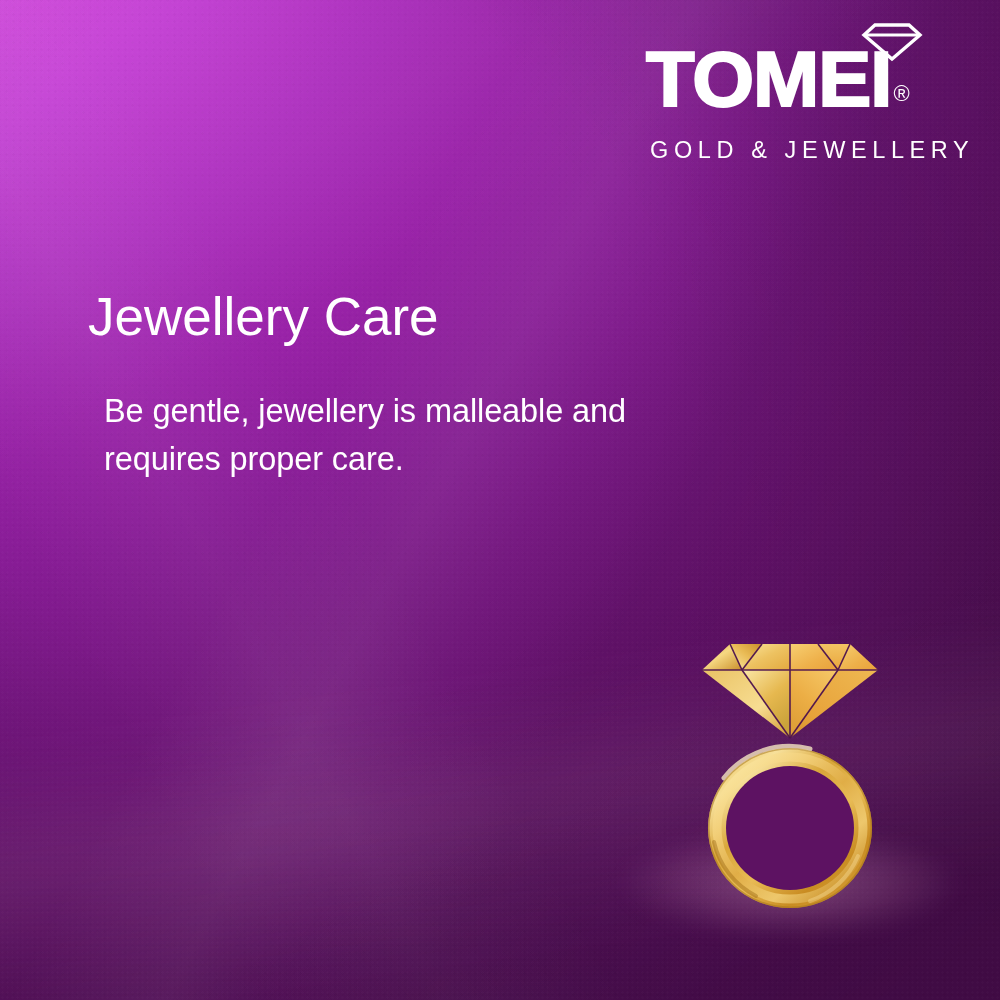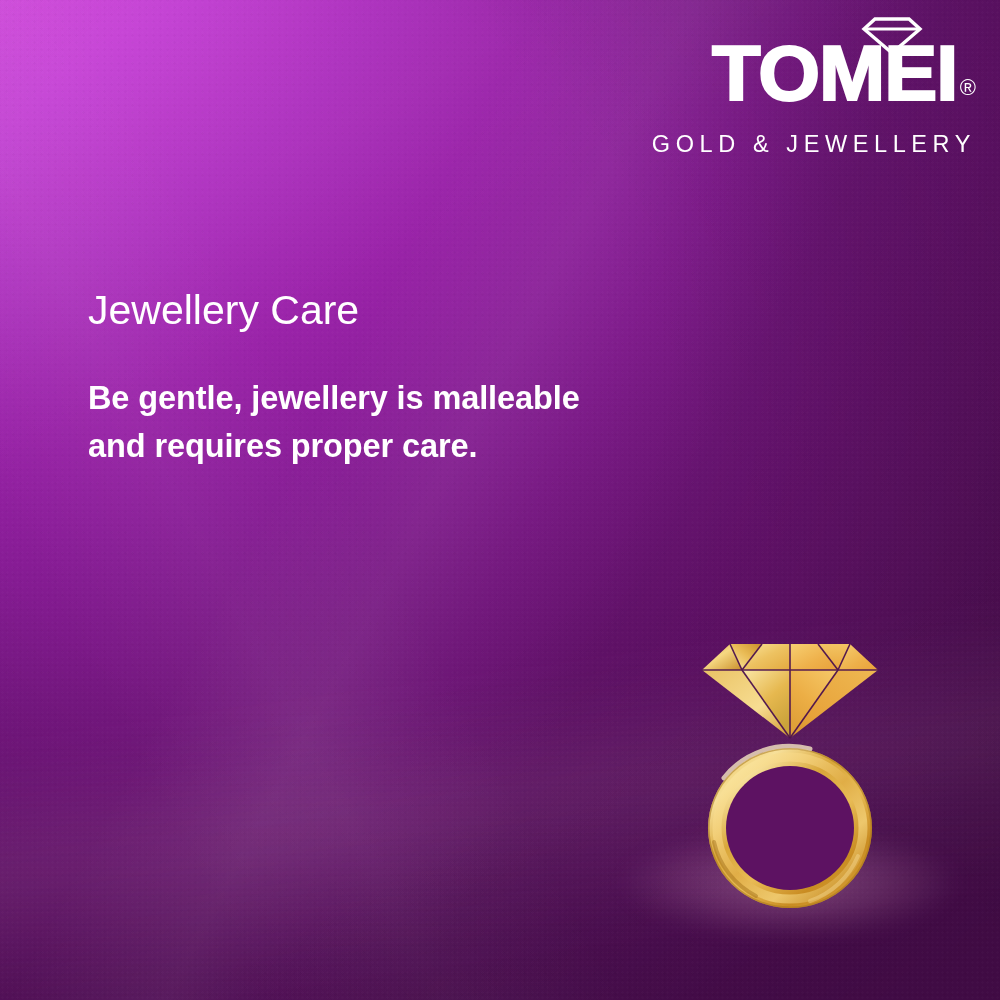--- a/index.html
+++ b/index.html
@@ -107,23 +107,23 @@
       radial-gradient(rgba(255,255,255,0.035) 1px, transparent 1.4px),
       radial-gradient(rgba(0,0,0,0.035) 1px, transparent 1.4px);
     background-size: 5px 5px, 7px 7px;
     background-position: 0 0, 3px 4px;
   }
 
   
   .logo {
     position: absolute;
     right: 24px;
-    top: 14px;
+    top: 20px;
     width: 330px;
-    text-align: right;
+    text-align: left;
     user-select: none;
   }
   .logo-diamond {
     position: absolute;
     right: 52px;
     top: 2px;
     width: 64px;
     height: 40px;
   }
   .logo-wordmark-row {
@@ -167,34 +167,34 @@
   }
 
   
   .copy {
     position: absolute;
     left: 88px;
     top: 288px;
     width: 560px;
   }
   .headline {
-    font-size: 41px;
+    font-size: 53px;
     font-weight: 400;
     color: #ffffff;
     line-height: 1.1;
     letter-spacing: 0px;
     margin: 0 0 42px 0;
   }
   .para {
     font-size: 32.5px;
-    font-weight: bold;
+    font-weight: normal;
     color: #ffffff;
     line-height: 1.47;
     letter-spacing: -0.1px;
-    margin: 0;
+    margin: 16px;
     max-width: 540px;
   }
   .para + .para { margin-top: 44px; }
 
   
   .ring-art {
     position: absolute;
     left: 690px;
     top: 628px;
     width: 200px;

